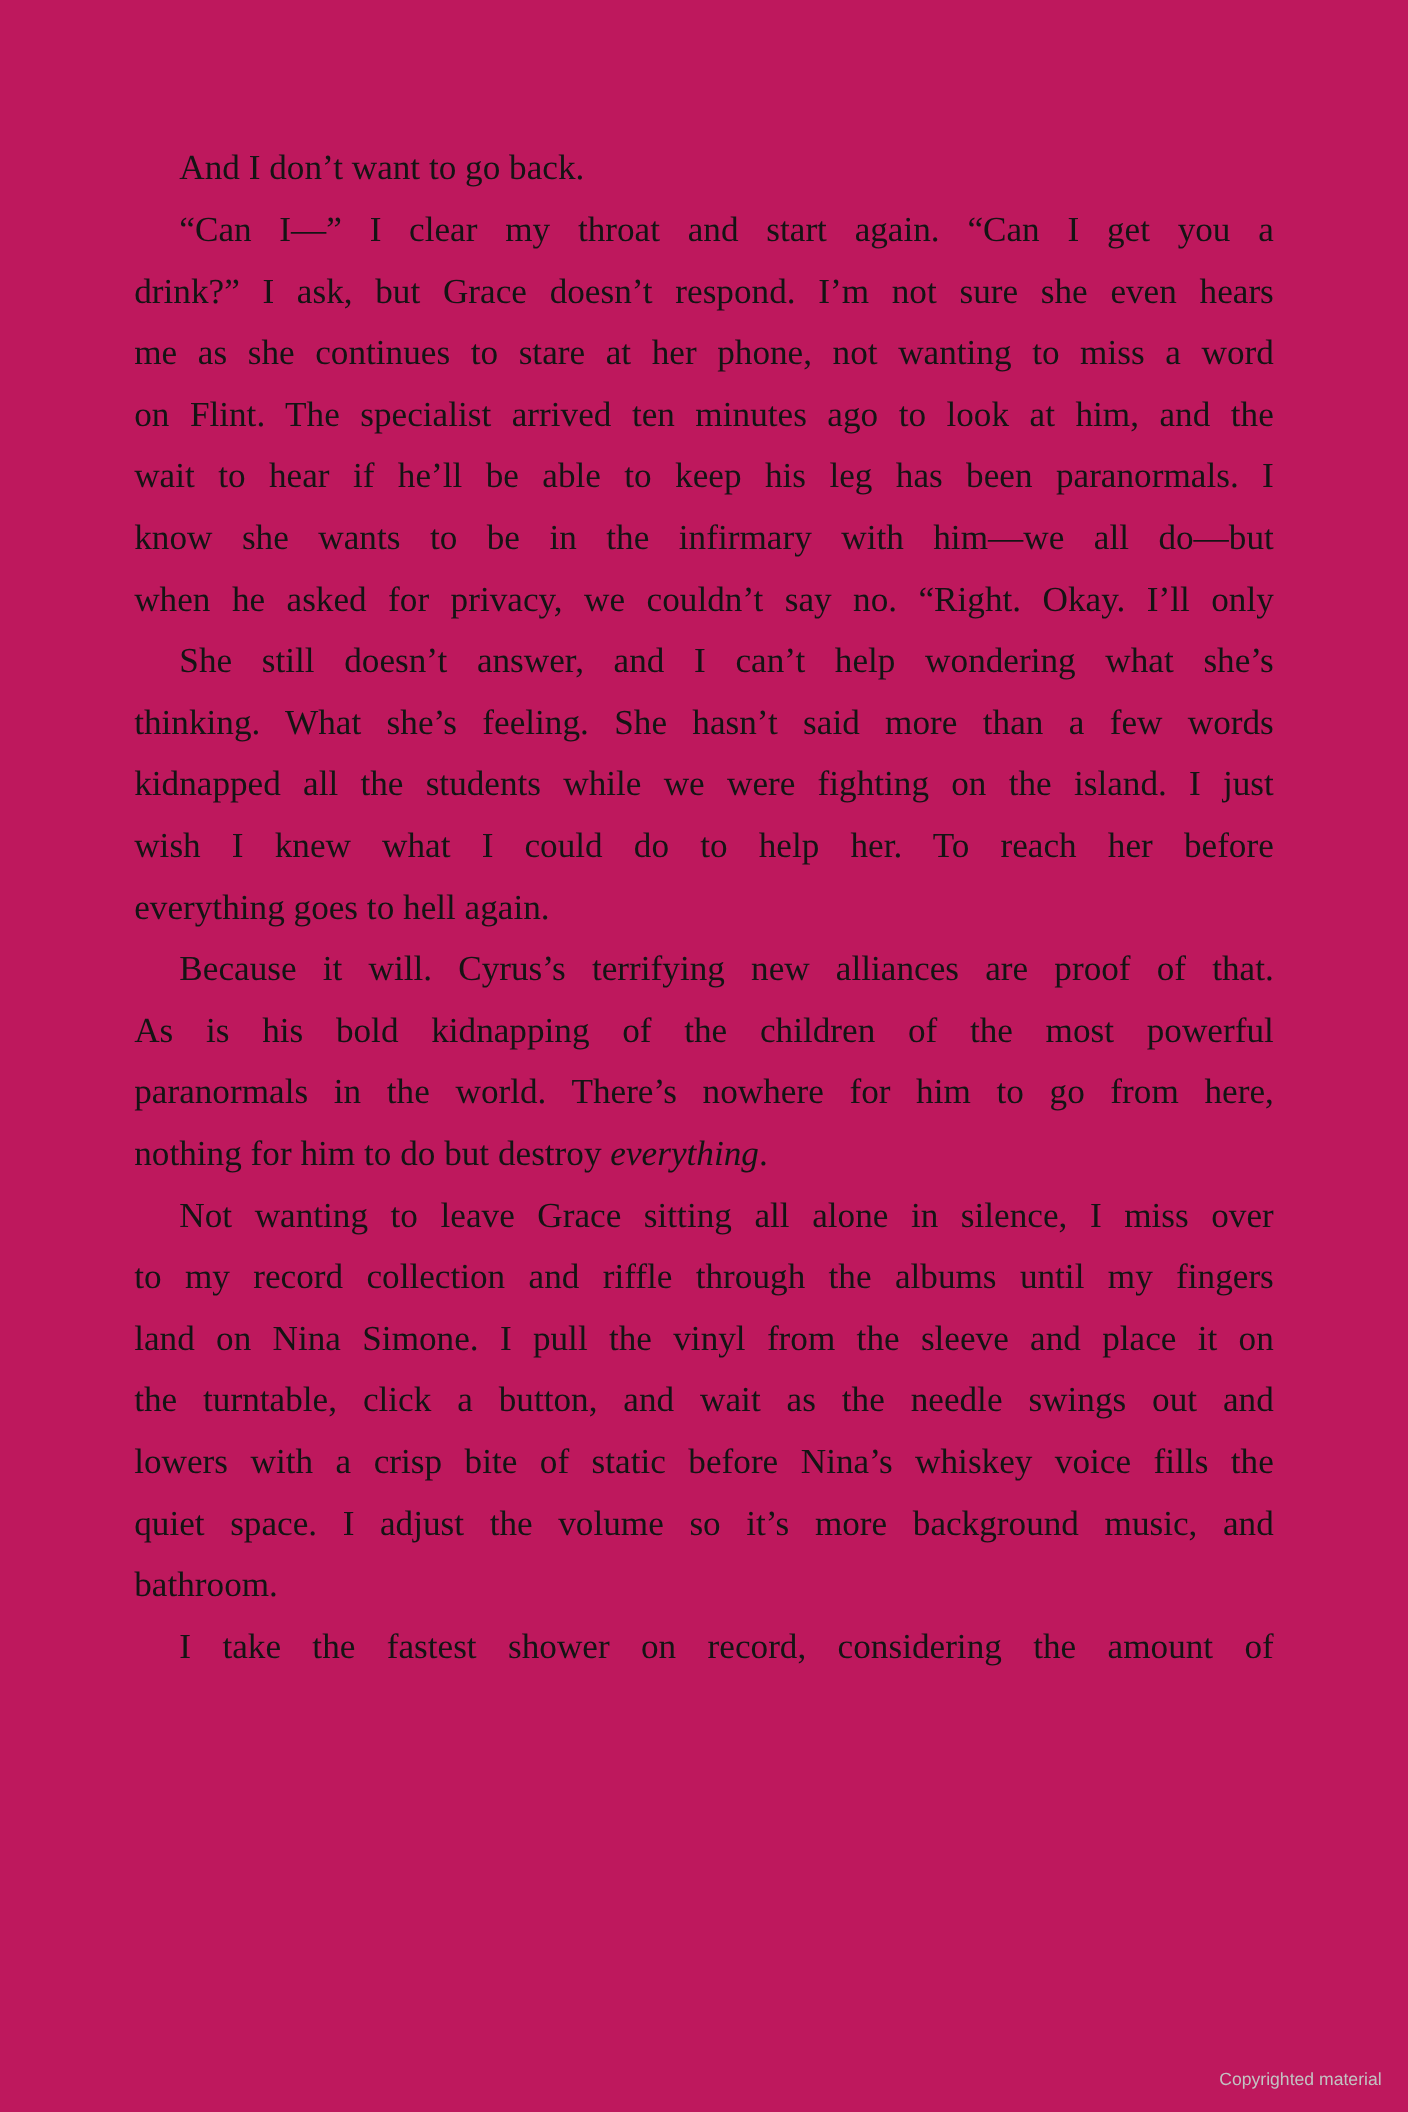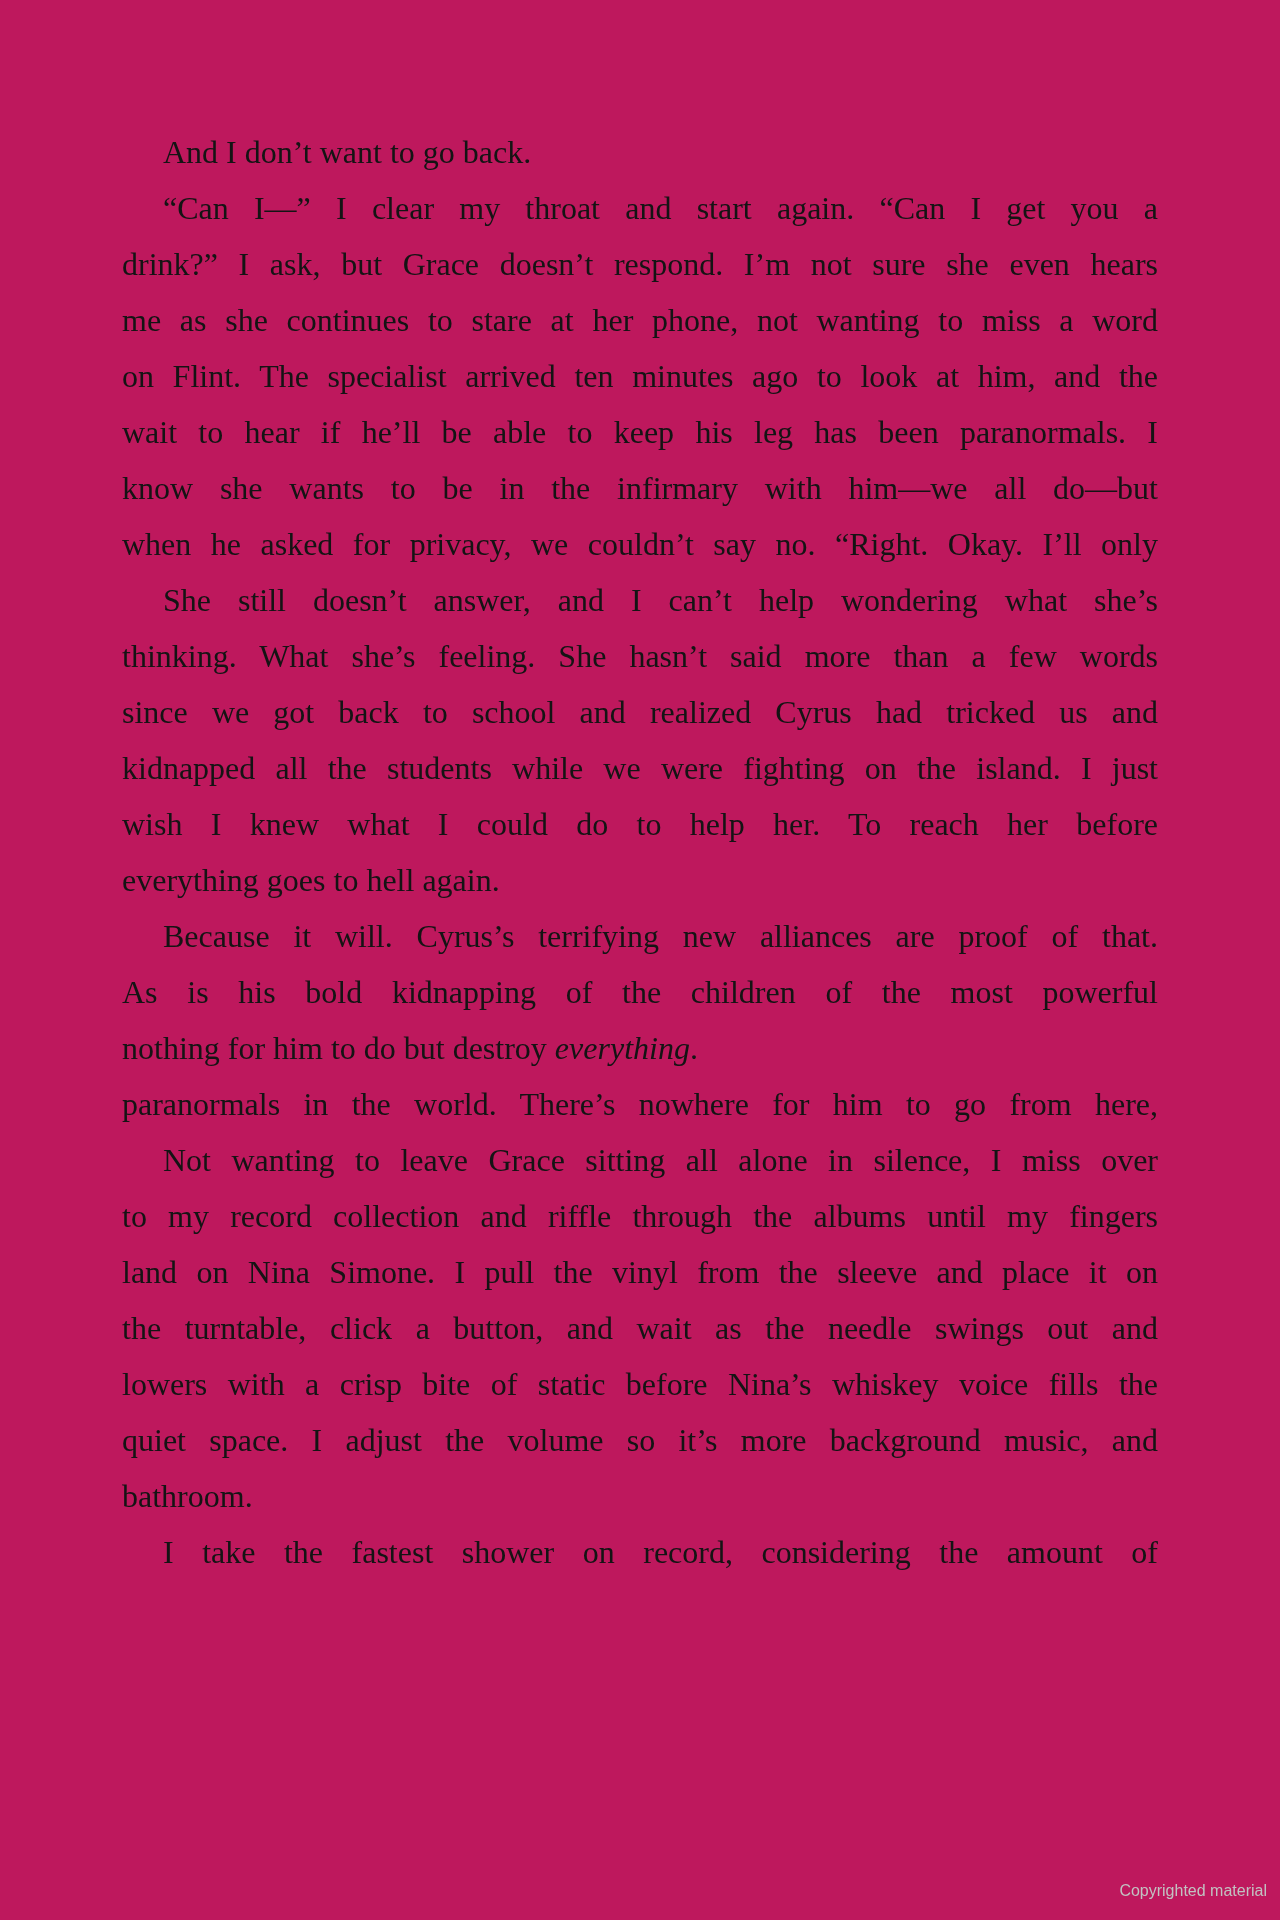--- a/index.html
+++ b/index.html
@@ -44,21 +44,21 @@
   }
   .text-line.indent {
     text-indent: 41px;
   }
   .text-line em {
     font-style: italic;
   }
   .watermark {
     position: absolute;
     top: 1882px;
-    right: 13px;
+    right: 24px;
     font-family: "Liberation Sans", sans-serif;
     font-size: 16px;
     line-height: 18px;
     color: #c2c2c2;
   }
 </style>
 </head>
 <body>
 
 <div class="page">
@@ -71,30 +71,29 @@
         <div class="text-line">drink?” I ask, but Grace doesn’t respond. I’m not sure she even hears</div>
         <div class="text-line">me as she continues to stare at her phone, not wanting to miss a word</div>
         <div class="text-line">on Flint. The specialist arrived ten minutes ago to look at him, and the</div>
         <div class="text-line">wait to hear if he’ll be able to keep his leg has been paranormals. I</div>
         <div class="text-line">know she wants to be in the infirmary with him—we all do—but</div>
         <div class="text-line">when he asked for privacy, we couldn’t say no. “Right. Okay. I’ll only</div>
       </div>
       <div class="paragraph">
         <div class="text-line indent">She still doesn’t answer, and I can’t help wondering what she’s</div>
         <div class="text-line">thinking. What she’s feeling. She hasn’t said more than a few words</div>
-        <div class="text-line">since we got back to school and realized Cyrus had tricked us and</div>
         <div class="text-line">kidnapped all the students while we were fighting on the island. I just</div>
         <div class="text-line">wish I knew what I could do to help her. To reach her before</div>
         <div class="text-line no-just">everything goes to hell again.</div>
       </div>
       <div class="paragraph">
         <div class="text-line indent">Because it will. Cyrus’s terrifying new alliances are proof of that.</div>
         <div class="text-line">As is his bold kidnapping of the children of the most powerful</div>
+        <div class="text-line">paranormals in the world. There’s nowhere for him to go from here,</div>
         <div class="text-line no-just">nothing for him to do but destroy <em>everything</em>.</div>
-        <div class="text-line">paranormals in the world. There’s nowhere for him to go from here,</div>
       </div>
       <div class="paragraph">
         <div class="text-line indent">Not wanting to leave Grace sitting all alone in silence, I miss over</div>
         <div class="text-line">to my record collection and riffle through the albums until my fingers</div>
         <div class="text-line">land on Nina Simone. I pull the vinyl from the sleeve and place it on</div>
         <div class="text-line">the turntable, click a button, and wait as the needle swings out and</div>
         <div class="text-line">lowers with a crisp bite of static before Nina’s whiskey voice fills the</div>
         <div class="text-line">quiet space. I adjust the volume so it’s more background music, and</div>
         <div class="text-line no-just">bathroom.</div>
       </div>

